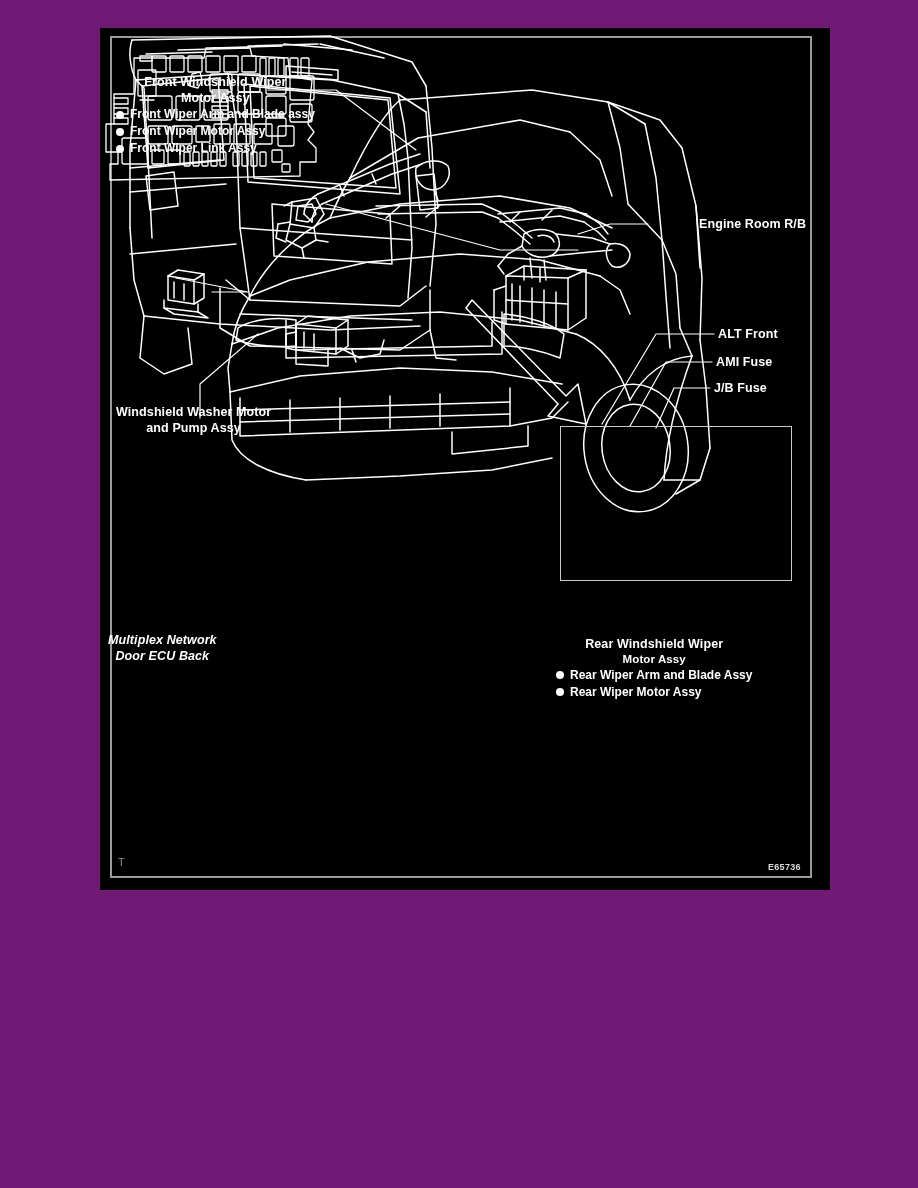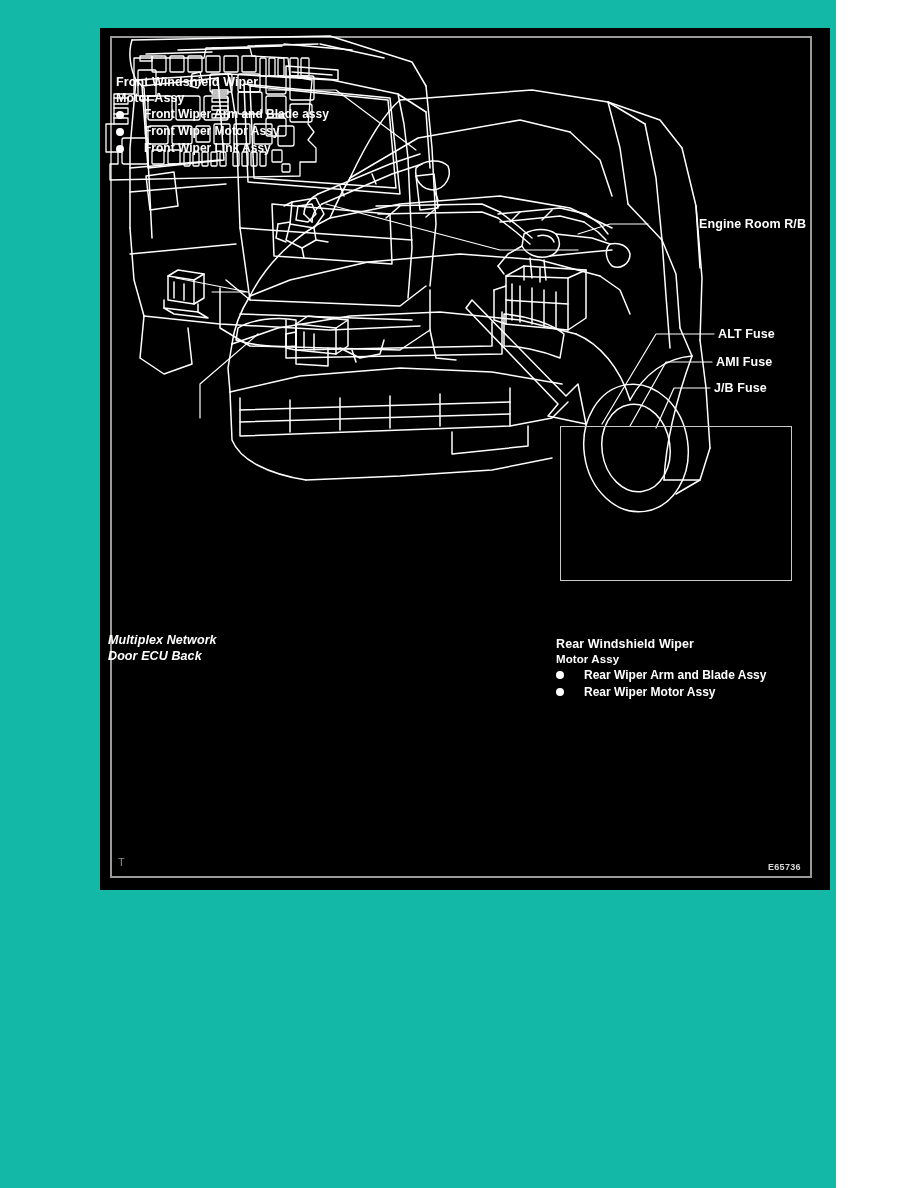--- a/index.html
+++ b/index.html
@@ -8,23 +8,24 @@
     background: #ffffff;
     width: 918px;
     height: 1188px;
     overflow: hidden;
   }
   body {
     font-family: "Liberation Sans", sans-serif;
   }
   #page {
     position: relative;
-    width: 836px;
+    width: 918px;
     height: 1188px;
-    background: #14b8a6;
+    background: #701a75;
+    text-align: center;
   }
   
   #panel {
     position: absolute;
     left: 100px;
     top: 28px;
     width: 730px;
     height: 862px;
     background: #000000;
   }
@@ -59,21 +60,21 @@
     letter-spacing: 0.1px;
   }
   .label-sub {
     font-size: 11.5px;
     font-weight: 700;
     letter-spacing: 0.1px;
   }
   .bullet-row {
     display: flex;
     align-items: center;
-    gap: 20px;
+    gap: 6px;
     font-size: 12px;
     font-weight: 700;
     color: #ffffff;
     line-height: 1.42;
   }
   .bullet-dot {
     width: 8px;
     height: 8px;
     border-radius: 50%;
     background: #ffffff;
@@ -426,24 +427,28 @@
       <div class="bullet-row">
         <span class="bullet-dot"></span>
         <span>Front Wiper Motor Assy</span>
       </div>
       <div class="bullet-row">
         <span class="bullet-dot"></span>
         <span>Front Wiper Link Assy</span>
       </div>
     </div>
 
+    <div class="label" style="left:16px; top:376px;">
+      <div class="label-main">Windshield Washer Motor</div>
+      <div class="label-main">and Pump Assy</div>
+    </div>
 
     <div class="label label-main" style="left:552px; top:188px;margin-left:47px;">Engine Room R/B</div>
 
-    <div class="label label-main" style="left:618px; top:298px;">ALT Fuse</div>
+    <div class="label label-main" style="left:618px; top:298px;">ALT Front</div>
     <div class="label label-main" style="left:616px; top:326px;">AMI Fuse</div>
     <div class="label label-main" style="left:614px; top:352px;">J/B Fuse</div>
 
     <div class="fusebox-wrap"></div>
 
     <div class="label" style="left:8px; top:604px;font-style:italic;">
       <div class="label-main">Multiplex Network</div>
       <div class="label-main">Door ECU Back</div>
     </div>
 

